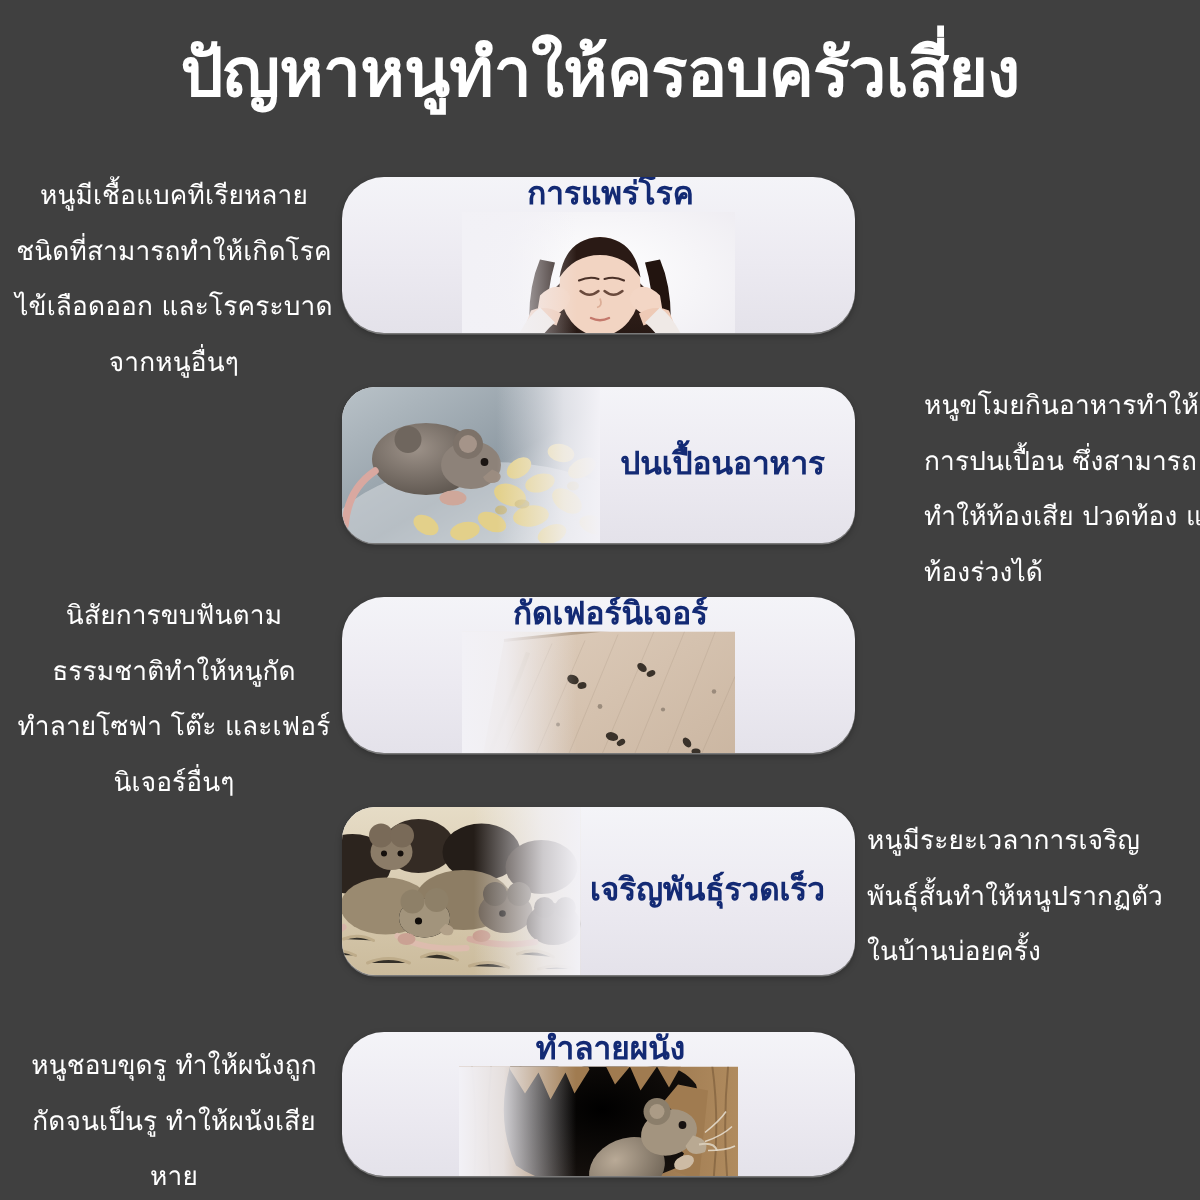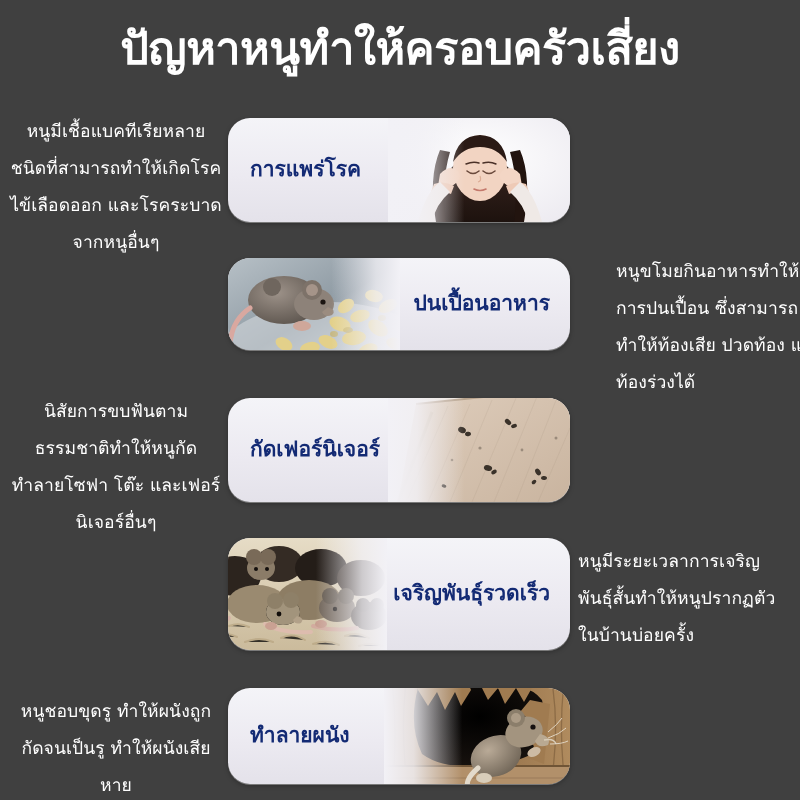--- a/index.html
+++ b/index.html
@@ -40,21 +40,21 @@
     position:absolute;
     left:228px;
     width:342px;
     background:linear-gradient(180deg,#f4f4f8 0%,#eceaf1 55%,#e4e2ea 100%);
     border-radius:22px;
     box-shadow:0 1px 0 rgba(255,255,255,0.35), 0 2px 5px rgba(0,0,0,0.28);
     overflow:hidden;
     display:flex;
     align-items:center;
   }
-  .card.img-right { flex-direction:row; }
+  .card.img-right { flex-direction:column;border-radius:28px; }
   .card.img-left  { flex-direction:row-reverse; }
 
   .card-label {
     flex:1 1 auto;
     color:#132a74;
     font-size:21px;
     font-weight:bold;
     white-space:nowrap;
     padding:0 6px 0 22px;
     line-height:1.1;
@@ -90,21 +90,21 @@
     color:#ffffff;
     font-size:17.5px;
     line-height:37px;
     letter-spacing:0.1px;
   }
   .side-left  { left:10px;  width:212px; text-align:center; }
   .side-right { left:578px; width:214px; text-align:left; }
 
   
   #card-1 { top:118px; height:104px; }
-  #card-2 { top:258px; height:92px; }
+  #card-2 { top:258px; height:104px; }
   #card-3 { top:398px; height:104px; }
   #card-4 { top:538px; height:112px;justify-content:space-between; }
   #card-5 { top:688px; height:96px; }
 
   #text-1 { top:113px; }
   #text-2 { top:253px;margin-left:38px; }
   #text-3 { top:393px; }
   #text-4 { top:543px; }
   #text-5 { top:693px; }
 </style>

